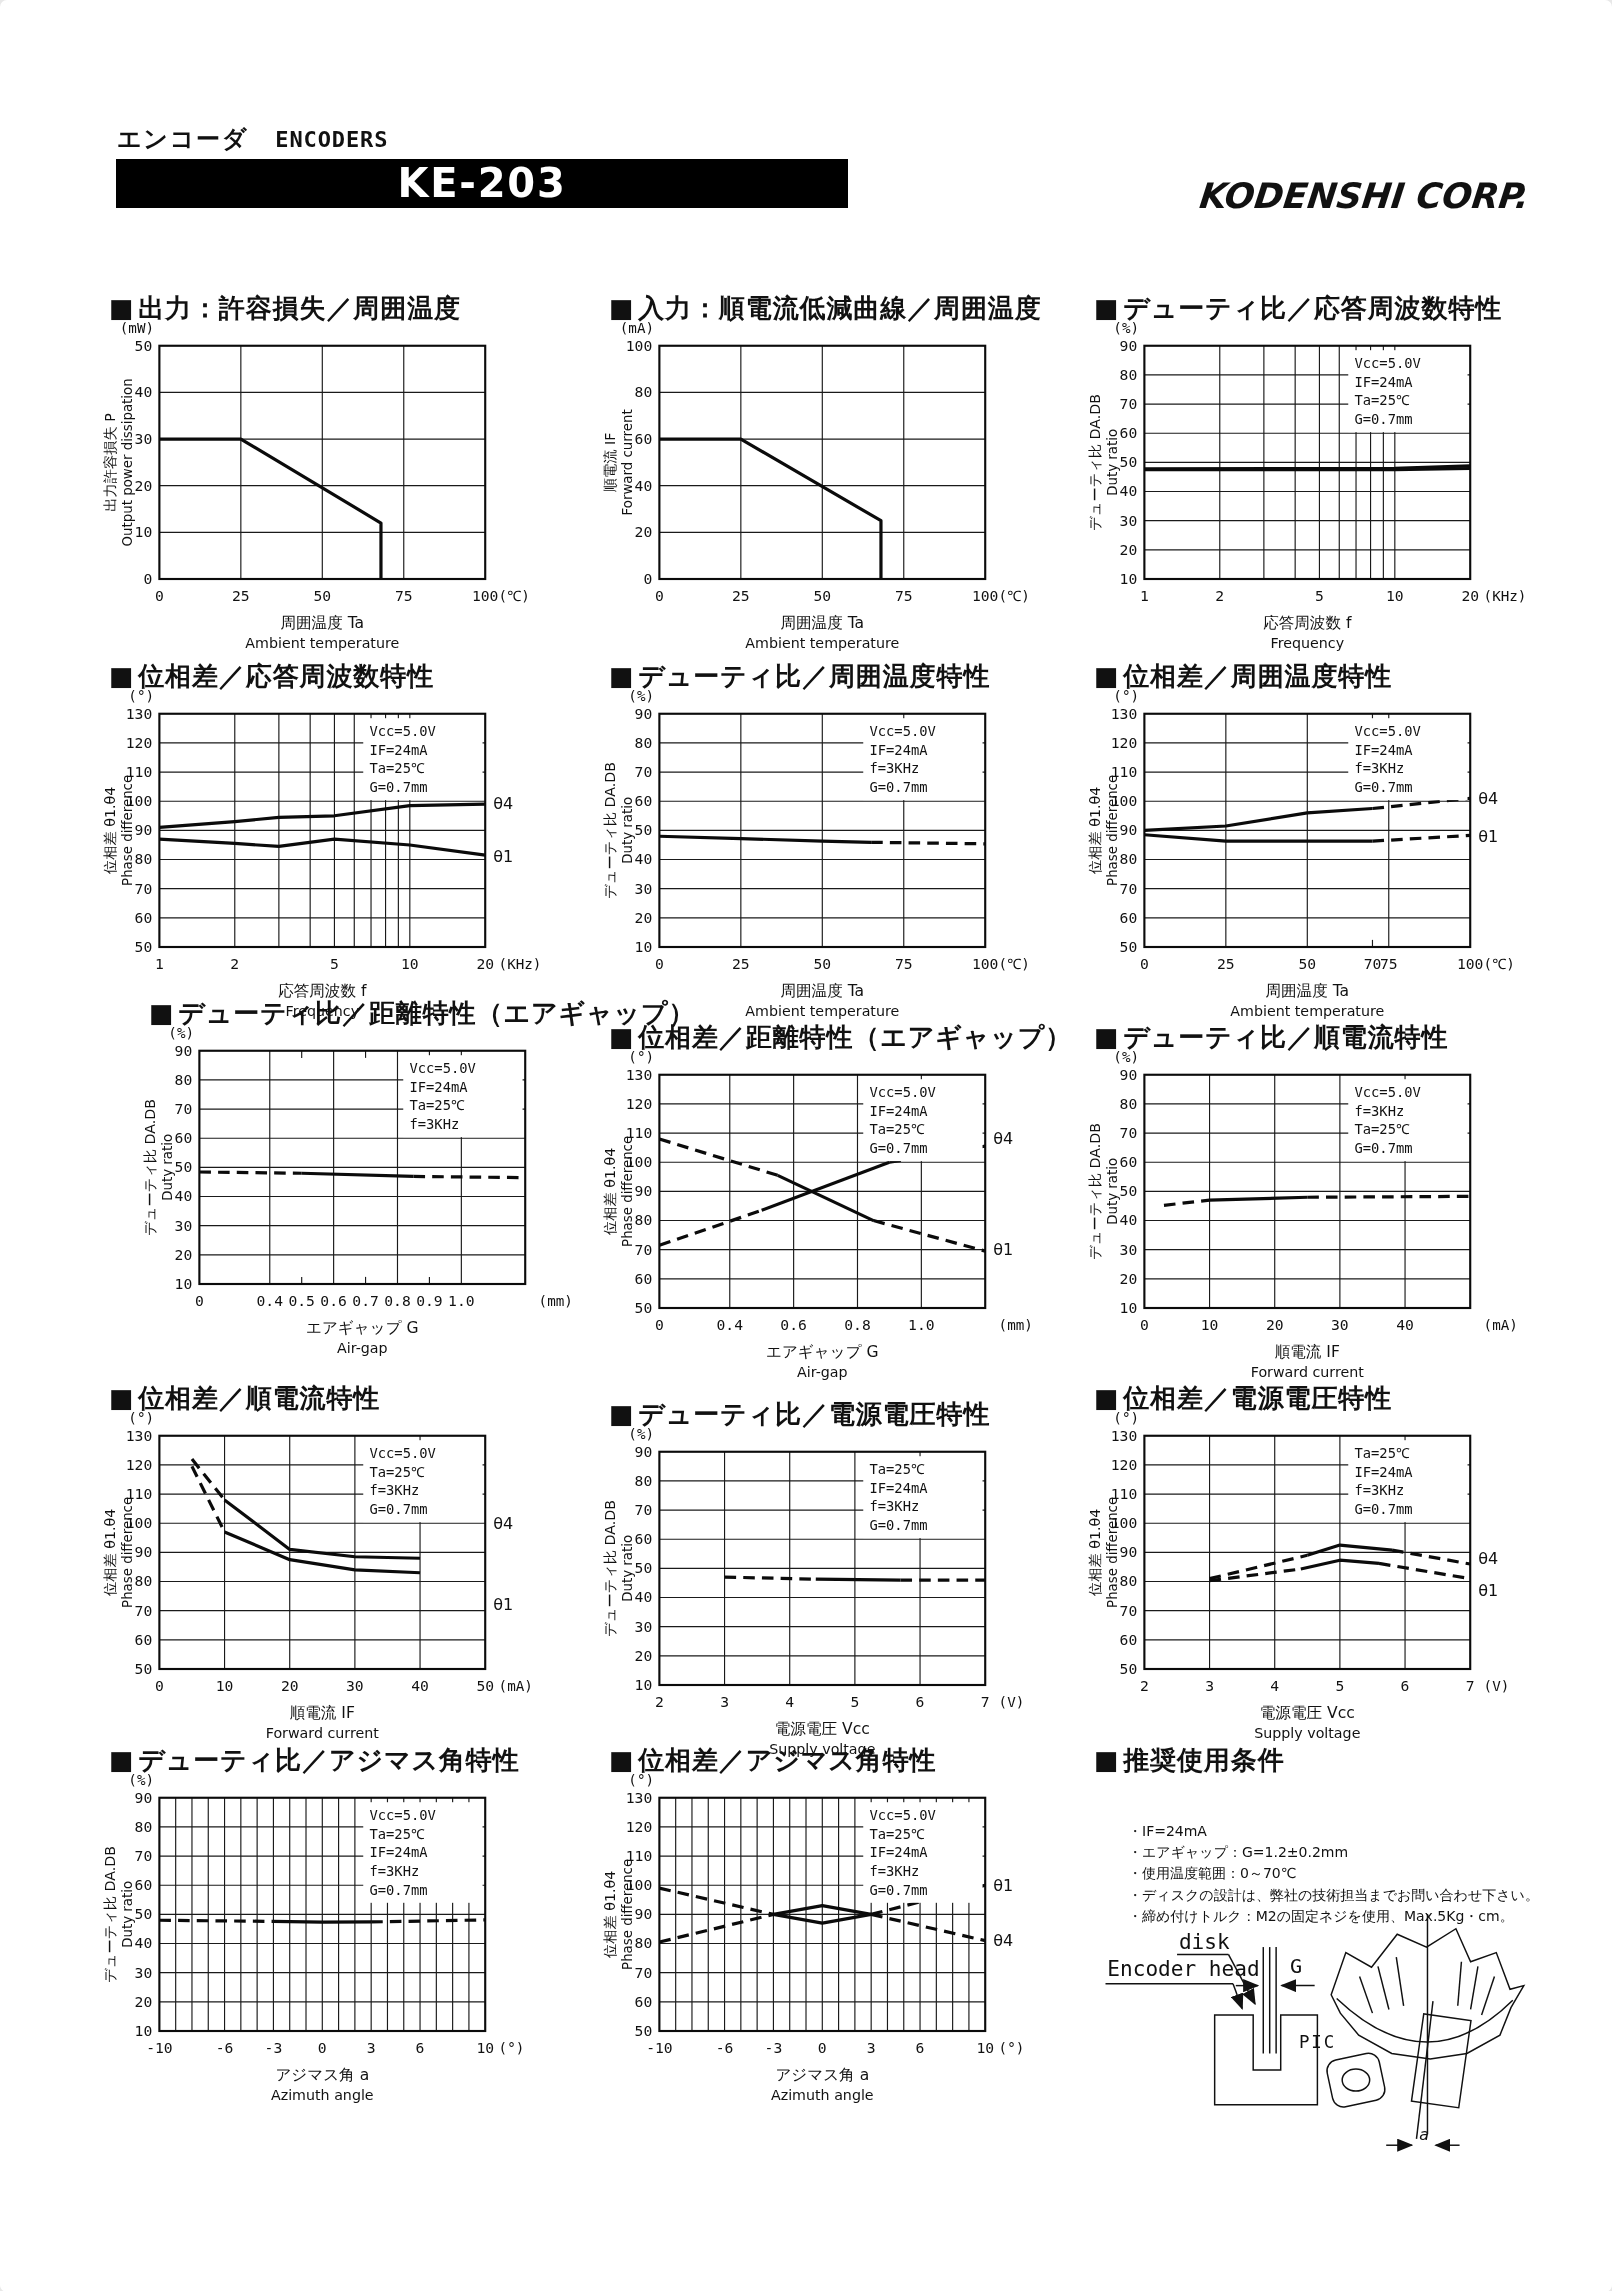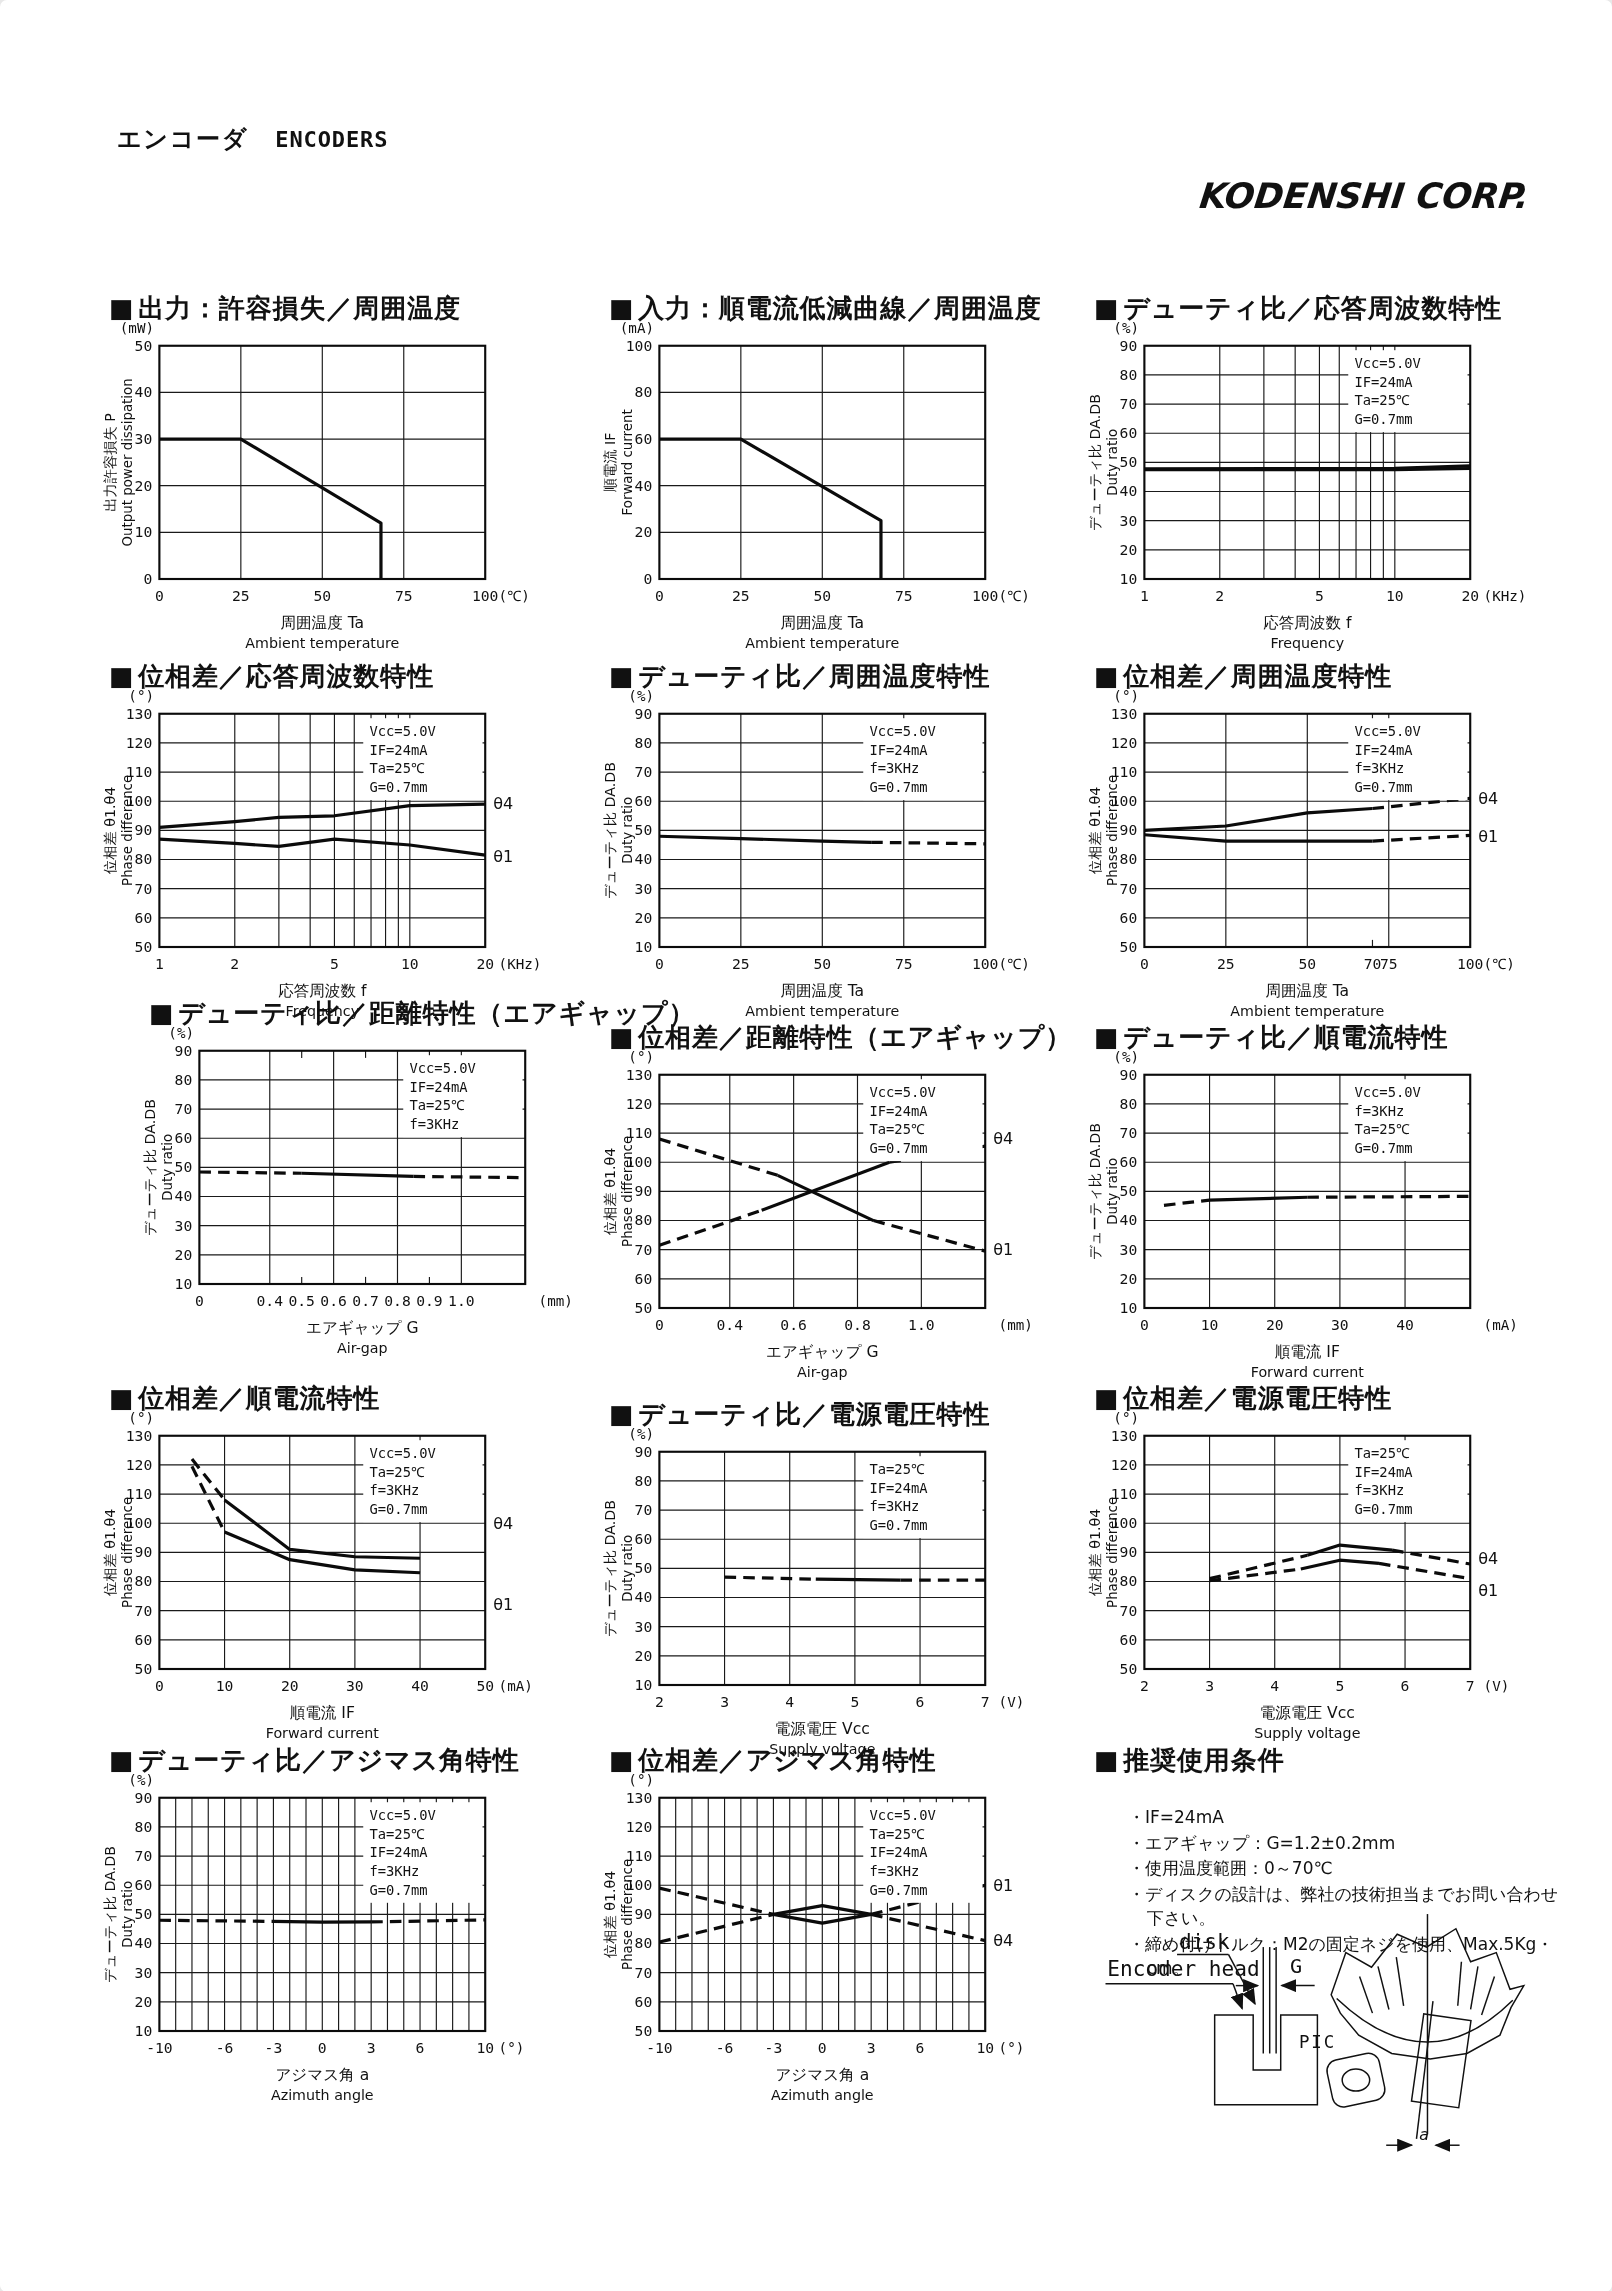--- a/index.html
+++ b/index.html
@@ -9,34 +9,37 @@
   .hdr-cat .en{margin-left:27px;font-family:"DejaVu Sans Mono",monospace;font-weight:bold;font-size:22px;letter-spacing:0.9px;}
   .part-banner{position:absolute;left:116px;top:159px;width:732px;height:49px;background:#000;color:#fff;
                text-align:center;line-height:49px;font-size:40px;font-weight:bold;letter-spacing:1.8px;}
   .brand{position:absolute;left:1132px;top:176px;width:397px;text-align:right;font-size:35px;font-weight:900;
          font-style:italic;letter-spacing:0px;transform:skewX(-7deg);white-space:nowrap;}
   .cell{position:absolute;width:486px;height:365px;}
   .chart-title{position:absolute;left:7.1px;top:3.6px;font-size:26px;font-weight:bold;letter-spacing:0.9px;white-space:nowrap;}
   .sq{margin-right:3.6px;}
   svg.plot{position:absolute;left:0;top:0;}
   svg text{fill:#111;}
-  .rec-list{position:absolute;left:41px;top:66px;width:438px;margin:0;padding:0;list-style:none;
-            font-size:17px;line-height:1.45;}
+  .rec-list{position:absolute;left:41px;top:82px;width:438px;margin:0;padding:0;list-style:none;
+            font-size:14px;line-height:1.45;}
   .rec-list li{padding-left:1.1em;text-indent:-1.1em;margin-bottom:0.9px;}
   svg.diagram{position:absolute;left:12.5px;top:175px;}
 </style>
 </head>
 <body>
 
 <div id="page">
 
   <div class="hdr-cat">
     <span>エンコーダ</span><span class="en">ENCODERS</span>
   </div>
 
+  <div class="part-banner">
+    <span>KE-203</span>
+  </div>
 
   <div class="brand">KODENSHI CORP.</div>
 
   <div>
       <div class="cell" style="left: 102px; top: 287px;">
         <div class="chart-title"><span class="sq">■</span><span>出力：許容損失／周囲温度</span></div>
         <svg width="486" height="365" class="plot" viewBox="0 0 545 410">
           <g stroke="#1a1a1a" stroke-width="1.3">
             <line x1="155.5" y1="66" x2="155.5" y2="328"></line>
             <line x1="247" y1="66" x2="247" y2="328"></line>

